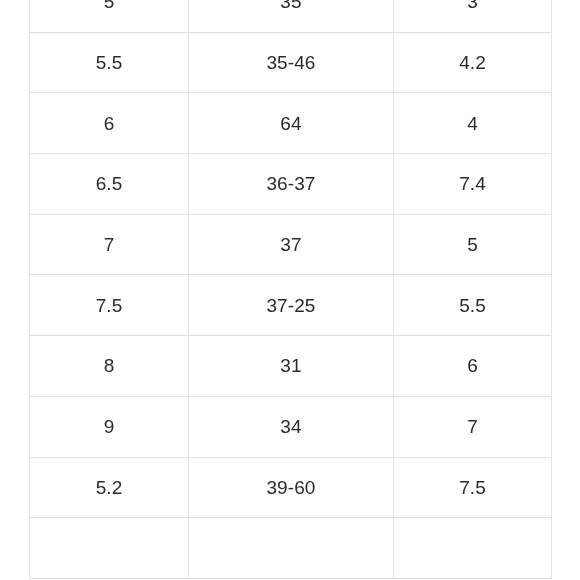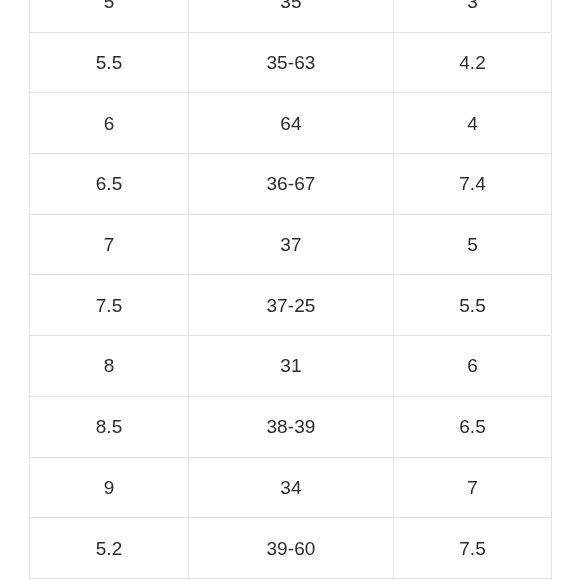--- a/index.html
+++ b/index.html
@@ -82,52 +82,47 @@
         <col class="c3">
       </colgroup>
       <tbody>
         <tr>
           <td>5</td>
           <td>35</td>
           <td>3</td>
         </tr>
         <tr>
           <td>5.5</td>
-          <td>35-63</td>
+          <td>35-46</td>
           <td>4.2</td>
         </tr>
         <tr>
           <td>6</td>
           <td>64</td>
           <td>4</td>
         </tr>
         <tr>
           <td>6.5</td>
-          <td>36-67</td>
+          <td>36-37</td>
           <td>7.4</td>
         </tr>
         <tr>
           <td>7</td>
           <td>37</td>
           <td>5</td>
         </tr>
         <tr>
           <td>7.5</td>
           <td>37-25</td>
           <td>5.5</td>
         </tr>
         <tr>
           <td>8</td>
           <td>31</td>
           <td>6</td>
-        </tr>
-        <tr>
-          <td>8.5</td>
-          <td>38-39</td>
-          <td>6.5</td>
         </tr>
         <tr>
           <td>9</td>
           <td>34</td>
           <td>7</td>
         </tr>
         <tr>
           <td>5.2</td>
           <td>39-60</td>
           <td>7.5</td>

